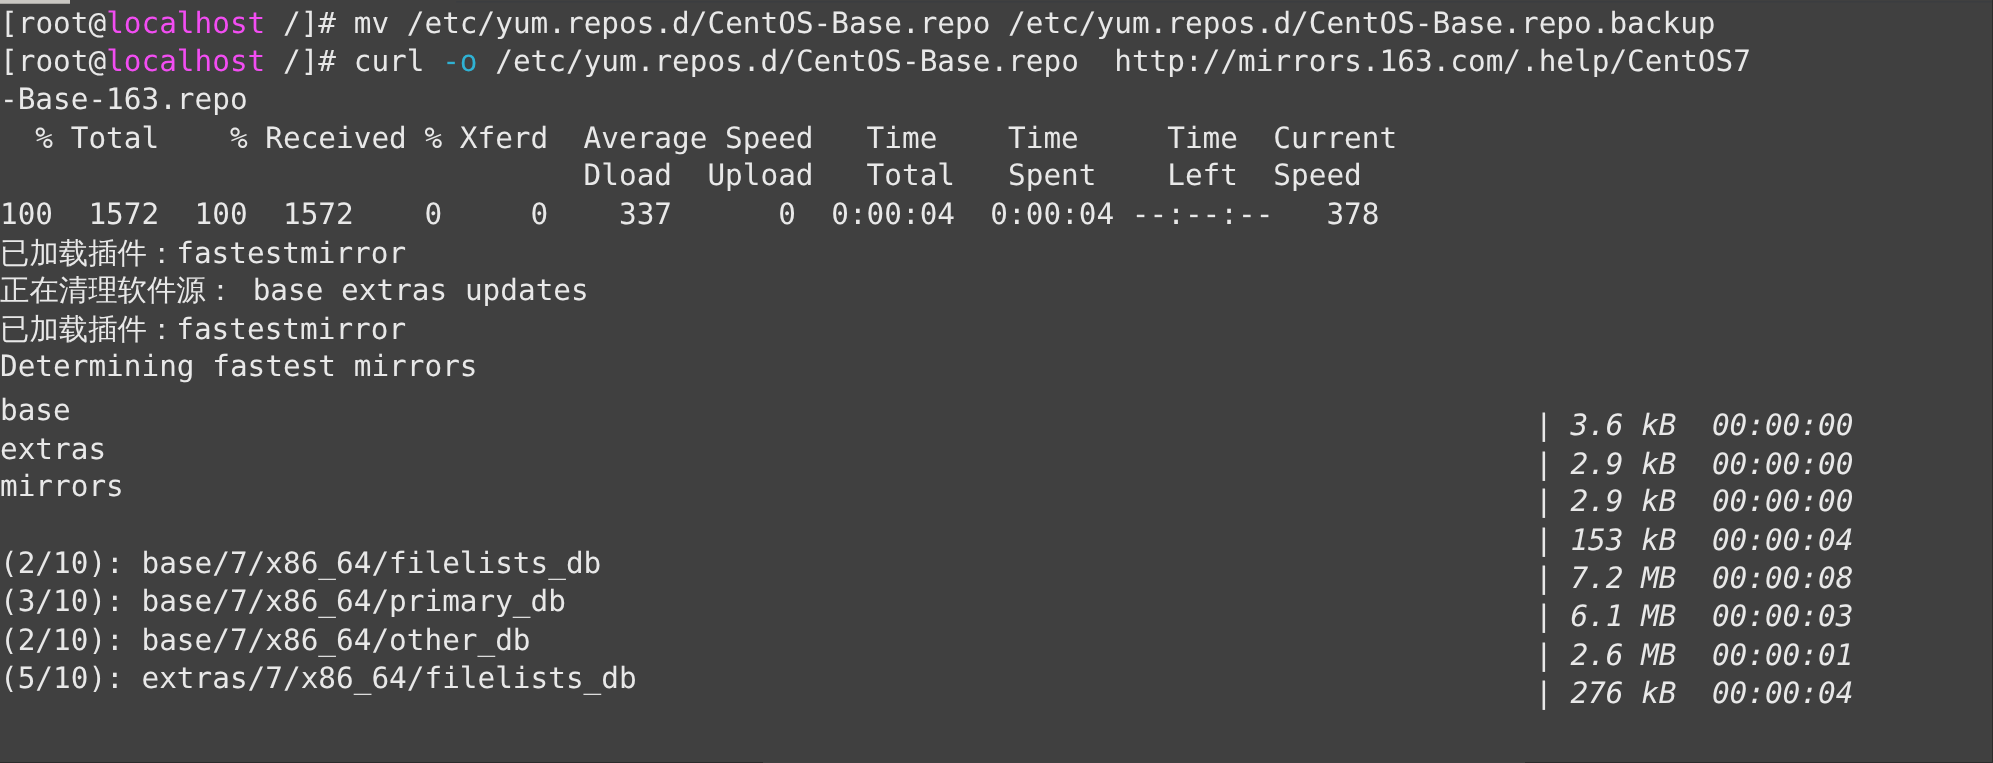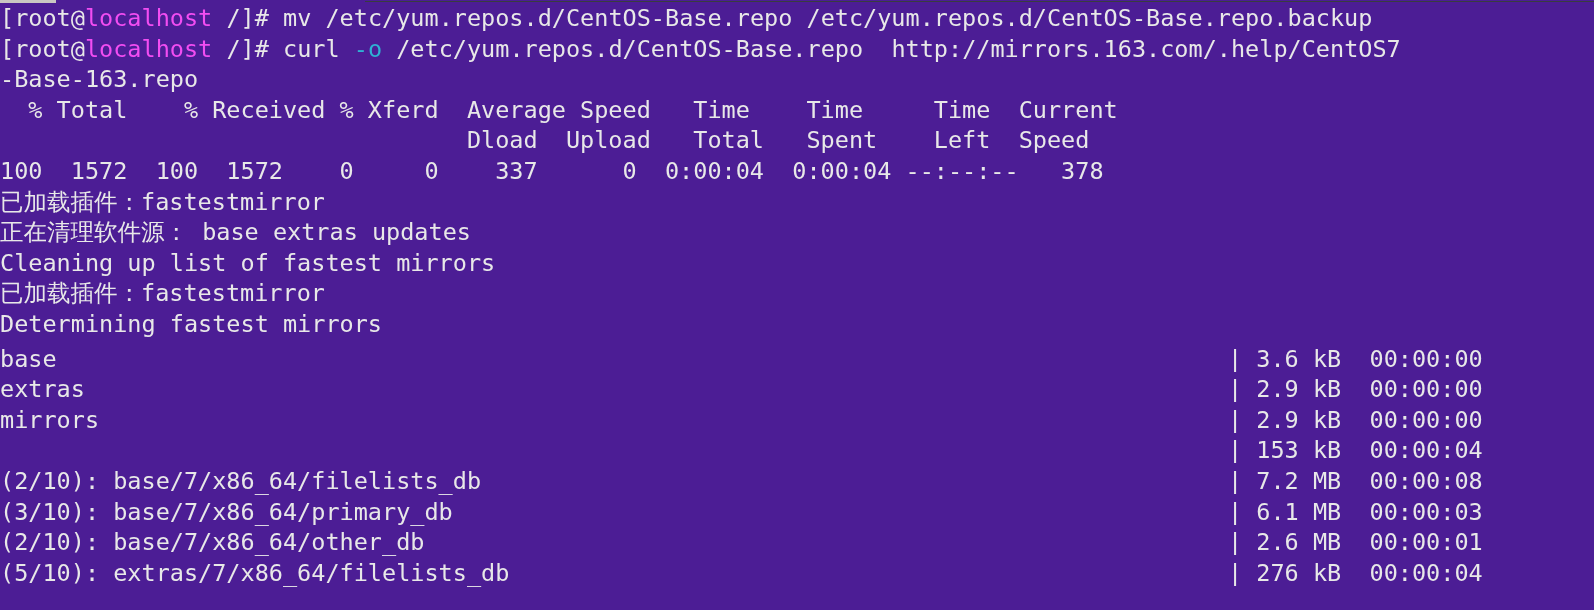--- a/index.html
+++ b/index.html
@@ -4,21 +4,21 @@
 <style>
   html, body {
     margin: 0;
     padding: 0;
     background: #1d1d1d;
   }
   #terminal {
     position: relative;
     width: 1594px;
     height: 610px;
-    background: #4c1d95;
+    background: #404040;
     overflow: hidden;
     font-family: "DejaVu Sans Mono", "Liberation Mono", monospace;
     font-size: 23.5px;
     line-height: 30.6px;
     color: #e8e8e8;
     -webkit-font-smoothing: antialiased;
   }
   
   #chrome-strip-left {
     position: absolute;
@@ -49,22 +49,23 @@
     position: relative;
     height: 30.6px;
     white-space: pre;
   }
   .split .left {
     position: absolute;
     left: 0; top: 4px;
   }
   .split .right {
     position: absolute;
-    left: 1228px; top: 4px;
+    left: 1228px; top: 16px;
     white-space: pre;
+    font-style: italic;
   }
   .c-magenta { color: #f24df2; }
   .c-cyan    { color: #2fb2d4; }
   .c-white   { color: #e8e8e8; }
   .c-link {
     color: #e8e8e8;
     text-underline-offset: 3px;
     text-decoration-thickness: 1.5px;
   }
 </style>
@@ -84,21 +85,20 @@
 
     <div class="row"><span class="c-link">-Base-163.repo</span></div>
 
     <div class="row">  % Total    % Received % Xferd  Average Speed   Time    Time     Time  Current</div>
     <div class="row">                                 Dload  Upload   Total   Spent    Left  Speed</div>
     <div class="row">100  1572  100  1572    0     0    337      0  0:00:04  0:00:04 --:--:--   378</div>
 
 
     <div class="row">已加载插件：fastestmirror</div>
     <div class="row">正在清理软件源： base extras updates</div>
-    <div class="row">Cleaning up list of fastest mirrors</div>
     <div class="row">已加载插件：fastestmirror</div>
     <div class="row">Determining fastest mirrors</div>
 
     <div id="repo-rows">
         <div class="split"><span class="left">base</span><span class="right"><span>|</span> <span>3.6 kB</span>  <span>00:00:00</span></span></div>
         <div class="split"><span class="left">extras</span><span class="right"><span>|</span> <span>2.9 kB</span>  <span>00:00:00</span></span></div>
         <div class="split"><span class="left">mirrors</span><span class="right"><span>|</span> <span>2.9 kB</span>  <span>00:00:00</span></span></div>
         <div class="split"><span class="right"><span>|</span> <span>153 kB</span>  <span>00:00:04</span></span></div>
         <div class="split"><span class="left">(2/10): base/7/x86_64/filelists_db</span><span class="right"><span>|</span> <span>7.2 MB</span>  <span>00:00:08</span></span></div>
         <div class="split"><span class="left">(3/10): base/7/x86_64/primary_db</span><span class="right"><span>|</span> <span>6.1 MB</span>  <span>00:00:03</span></span></div>

